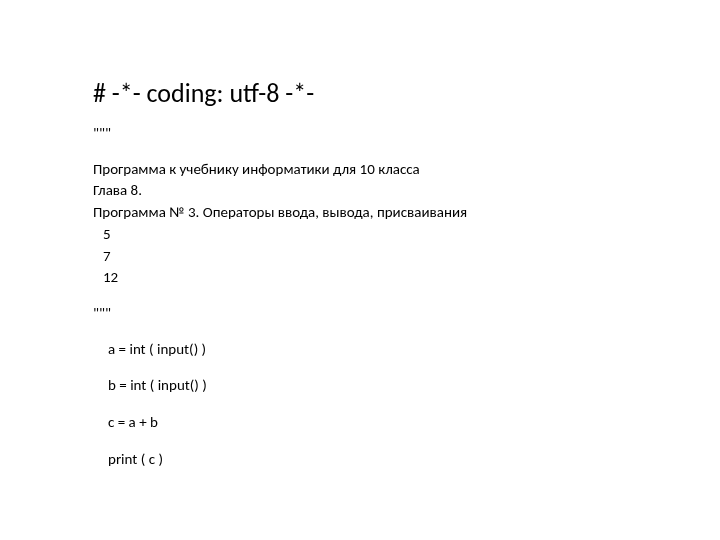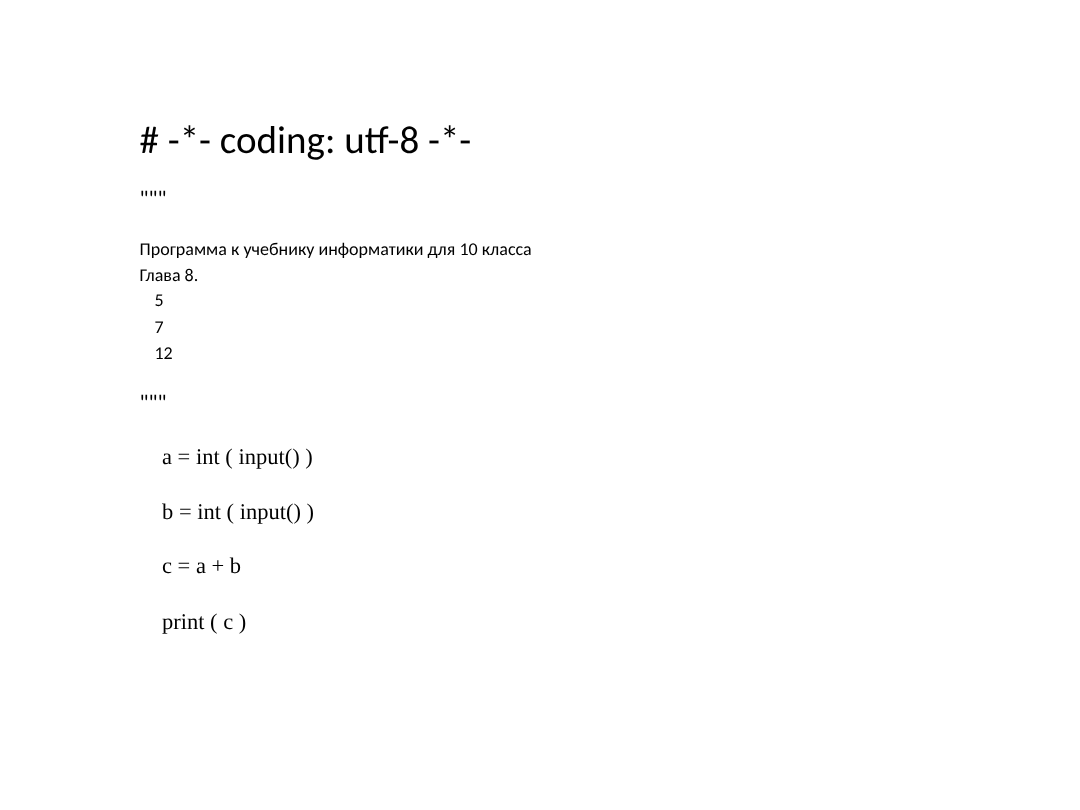--- a/index.html
+++ b/index.html
@@ -19,45 +19,45 @@
       font-size: 26px;
       font-weight: 400;
       margin-bottom: 2px;
     }
     .quotes {
       font-size: 15px;
       line-height: 1.3;
     }
     .docstring {
       margin-top: 4px;
-      font-size: 12px;
+      font-size: 15px;
       line-height: 1.45;
     }
     .docstring div {
       margin: 0;
     }
     .indented {
       padding-left: 10px;
     }
     .code-block {
       font-size: 15px;
       line-height: 1.45;
       margin-top: 2px;
-      font-family: Liberation Serif, serif;
     }
   </style>
 </head>
 <body>
 
 <div class="heading"># -*- coding: utf-8 -*-</div>
 <div class="quotes">"""</div>
 
 <div class="docstring">
   <div>Программа к учебнику информатики для 10 класса</div>
   <div>Глава 8.</div>
+  <div>Программа № 3. Операторы ввода, вывода, присваивания</div>
   <div class="indented">5</div>
   <div class="indented">7</div>
   <div class="indented">12</div>
 </div>
 
 <div class="quotes">"""</div>
 
 <div class="code-block">
   <div>a = int ( input() )</div>
   <div>b = int ( input() )</div>

